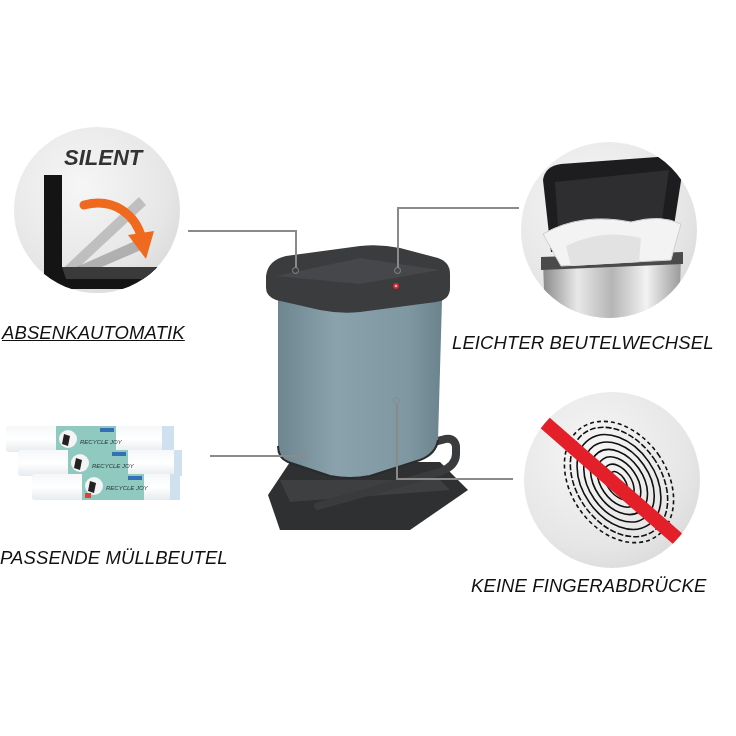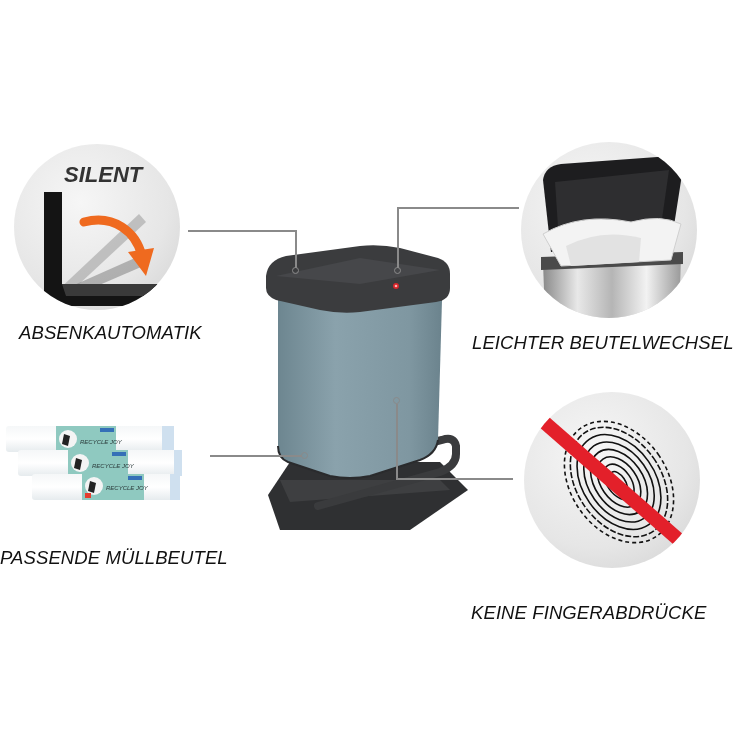--- a/index.html
+++ b/index.html
@@ -7,35 +7,35 @@
   .abs{position:absolute;}
   .label{position:absolute;font-style:italic;font-size:18.5px;color:#111;letter-spacing:0.1px;white-space:nowrap;}
   .circle{position:absolute;border-radius:50%;overflow:hidden;
     background:radial-gradient(circle at 40% 35%,#f6f6f6 0%,#e6e6e6 60%,#cfcfcf 100%);}
   .line{position:absolute;background:#8a8a8a;}
   .dot{position:absolute;width:7px;height:7px;border:1.3px solid #8a8a8a;border-radius:50%;box-sizing:border-box;}
 </style>
 </head>
 <body>
 
-<div class="circle" style="left:14px;top:144px;width:166px;height:166px;">
+<div class="circle" style="left:14px;top:127px;width:166px;height:166px;">
   <svg width="166" height="166" viewBox="0 0 166 166">
     <text x="50" y="38" font-family="Liberation Sans, sans-serif" font-style="italic" font-weight="bold" font-size="22" fill="#333">SILENT</text>
 
     <path d="M40 150 L125 70 L132 78 L48 156 Z" fill="#9a9a9a" opacity="0.55"></path>
     <path d="M40 150 L130 110 L134 120 L46 158 Z" fill="#8a8a8a" opacity="0.6"></path>
 
     <path d="M30 48 L48 48 L48 140 L148 140 L156 152 L148 162 L34 162 L30 150 Z" fill="#141414"></path>
     <path d="M48 140 L148 140 L156 152 L52 152 Z" fill="#3a3a3a"></path>
 
     <path d="M70 78 C100 70 122 88 128 112" stroke="#ef6a1f" stroke-width="9" fill="none" stroke-linecap="round"></path>
     <path d="M114 108 L140 104 L132 132 Z" fill="#ef6a1f"></path>
   </svg>
 </div>
-<div class="label" style="left:19px;top:322px;">ABSENKAUTOMATIK</div>
+<div class="label" style="left:2px;top:322px;text-decoration:underline;">ABSENKAUTOMATIK</div>
 
 <div class="circle" style="left:521px;top:142px;width:176px;height:176px;">
   <svg width="176" height="176" viewBox="0 0 176 176">
 
     <path d="M22 38 Q24 24 40 22 L150 14 Q162 14 162 26 L152 90 L30 110 Z" fill="#1d1d1f"></path>
     <path d="M34 40 L148 28 L140 84 L38 100 Z" fill="#2e2e30"></path>
 
     <defs>
       <linearGradient id="steel" x1="0" x2="1" y1="0" y2="0">
         <stop offset="0" stop-color="#8a8a8a"></stop>
@@ -45,21 +45,21 @@
           <stop offset="1" stop-color="#9a9a9a"></stop>
       </linearGradient>
     </defs>
     <path d="M22 120 L160 115 L158 176 L24 176 Z" fill="url(#steel)"></path>
     <path d="M20 115 L162 110 L162 122 L20 128 Z" fill="#4a4a4a"></path>
 
     <path d="M22 92 Q60 70 110 80 Q140 72 160 82 L150 118 L40 124 Z" fill="#f3f3f3" stroke="#cfcfcf"></path>
     <path d="M45 104 Q80 86 120 96 L118 120 L50 124 Z" fill="#e2e2e2"></path>
   </svg>
 </div>
-<div class="label" style="left:452px;top:332px;margin-left:20px;">LEICHTER BEUTELWECHSEL</div>
+<div class="label" style="left:452px;top:332px;">LEICHTER BEUTELWECHSEL</div>
 
 <div class="abs" style="left:4px;top:424px;width:178px;height:76px;">
   <svg width="178" height="76" viewBox="0 0 178 76">
     <defs>
       <linearGradient id="roll" x1="0" x2="0" y1="0" y2="1">
         <stop offset="0" stop-color="#f5f7f8"></stop>
           <stop offset="0.5" stop-color="#ffffff"></stop>
           <stop offset="1" stop-color="#e6ebee"></stop>
       </linearGradient>
     </defs>
@@ -100,21 +100,21 @@
       <ellipse cx="95" cy="90" rx="24" ry="36"></ellipse>
       <ellipse cx="95" cy="90" rx="30" ry="44"></ellipse>
       <ellipse cx="95" cy="90" rx="36" ry="52"></ellipse>
       <ellipse cx="95" cy="90" rx="42" ry="60" stroke-dasharray="6 2"></ellipse>
       <ellipse cx="95" cy="90" rx="48" ry="66" stroke-dasharray="4 3"></ellipse>
       <ellipse cx="95" cy="90" rx="6" ry="12"></ellipse>
     </g>
     <line x1="20" y1="30" x2="155" y2="148" stroke="#e3202a" stroke-width="14"></line>
   </svg>
 </div>
-<div class="label" style="left:471px;top:602px;font-style:italic;">KEINE FINGERABDRÜCKE</div>
+<div class="label" style="left:471px;top:575px;font-style:italic;">KEINE FINGERABDRÜCKE</div>
 
 <div class="abs" style="left:250px;top:240px;width:250px;height:290px;">
   <svg width="250" height="290" viewBox="0 0 250 290">
     <defs>
       <linearGradient id="body" x1="0" x2="1" y1="0" y2="0">
         <stop offset="0" stop-color="#6d8690"></stop>
           <stop offset="0.35" stop-color="#8aa2ac"></stop>
         <stop offset="0.8" stop-color="#7f97a1"></stop>
           <stop offset="1" stop-color="#6b838d"></stop>
       </linearGradient>

